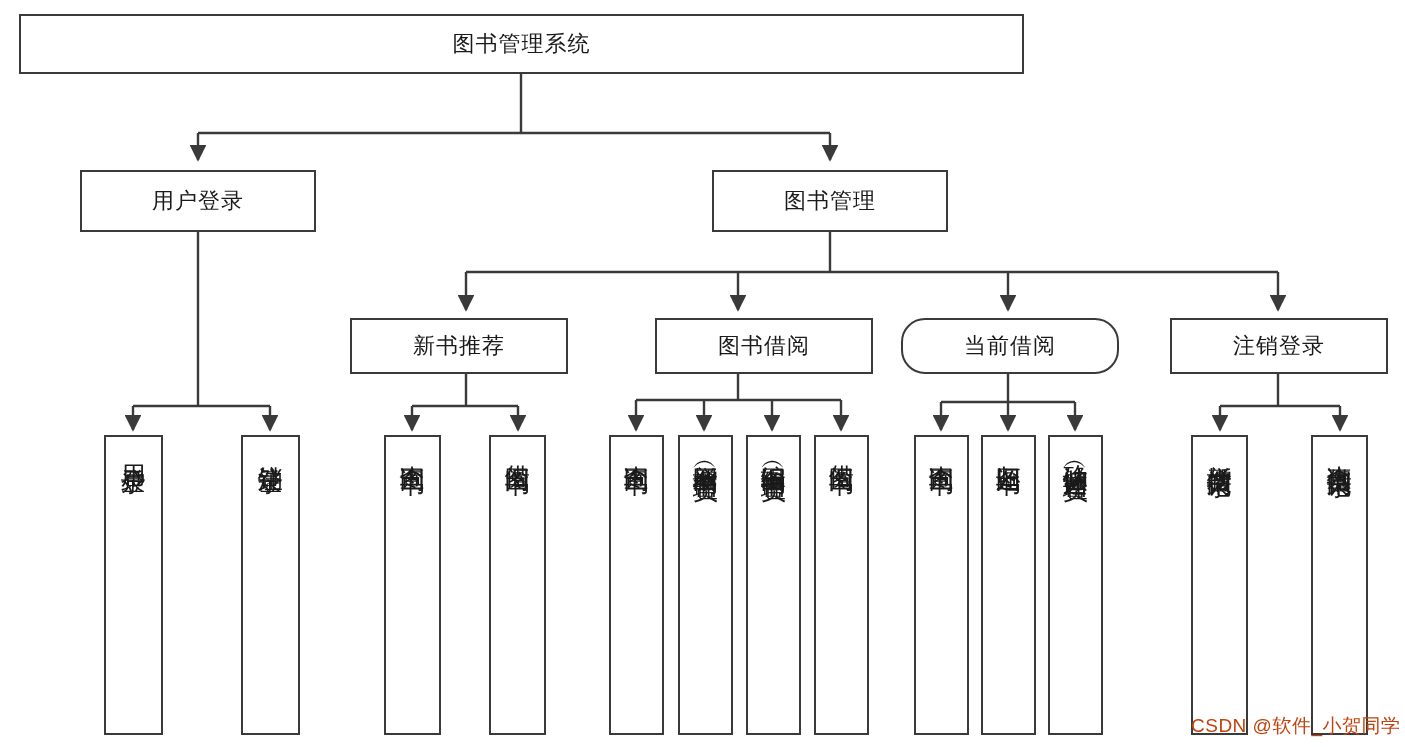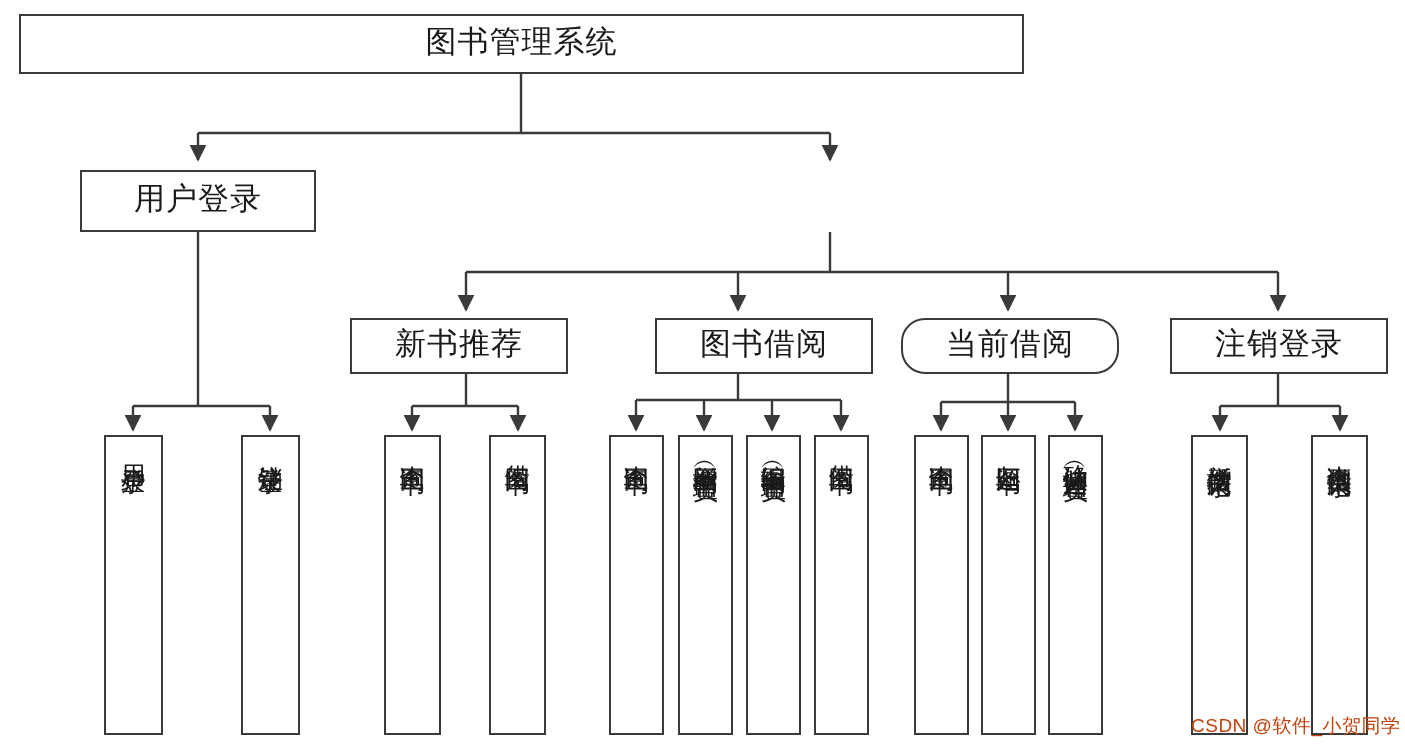--- a/index.html
+++ b/index.html
@@ -28,24 +28,23 @@
     position: absolute;
     box-sizing: border-box;
     border: 2px solid #3a3a3a;
     background: #ffffff;
     display: flex;
     align-items: center;
     justify-content: center;
     color: #1a1a1a;
   }
   .node.h {
-    font-size: 31px;
+    font-size: 22px;
     line-height: 1.2;
     letter-spacing: 1px;
-    font-family: Liberation Mono, monospace;
   }
   .node.v {
     align-items: flex-start;
     justify-content: center;
     padding-top: 8px;
   }
   .vtext {
     writing-mode: vertical-rl;
     text-orientation: upright;
     font-size: 25px;
@@ -118,20 +117,23 @@
     </g>
   </svg>
 
   <div class="node h" style="left:19px; top:14px; width:1005px; height:60px;">
     <span>图书管理系统</span>
   </div>
 
   <div class="node h" style="left:80px; top:170px; width:236px; height:62px;">
     <span>用户登录</span>
   </div>
+  <div class="node h" style="left:712px; top:170px; width:236px; height:62px;">
+    <span>图书管理</span>
+  </div>
 
   <div class="node h" style="left:350px; top:318px; width:218px; height:56px;">
     <span>新书推荐</span>
   </div>
   <div class="node h" style="left:655px; top:318px; width:218px; height:56px;">
     <span>图书借阅</span>
   </div>
   <div class="node h" style="left:901px; top:318px; width:218px; height:56px;border-radius:24px;">
     <span>当前借阅</span>
   </div>

